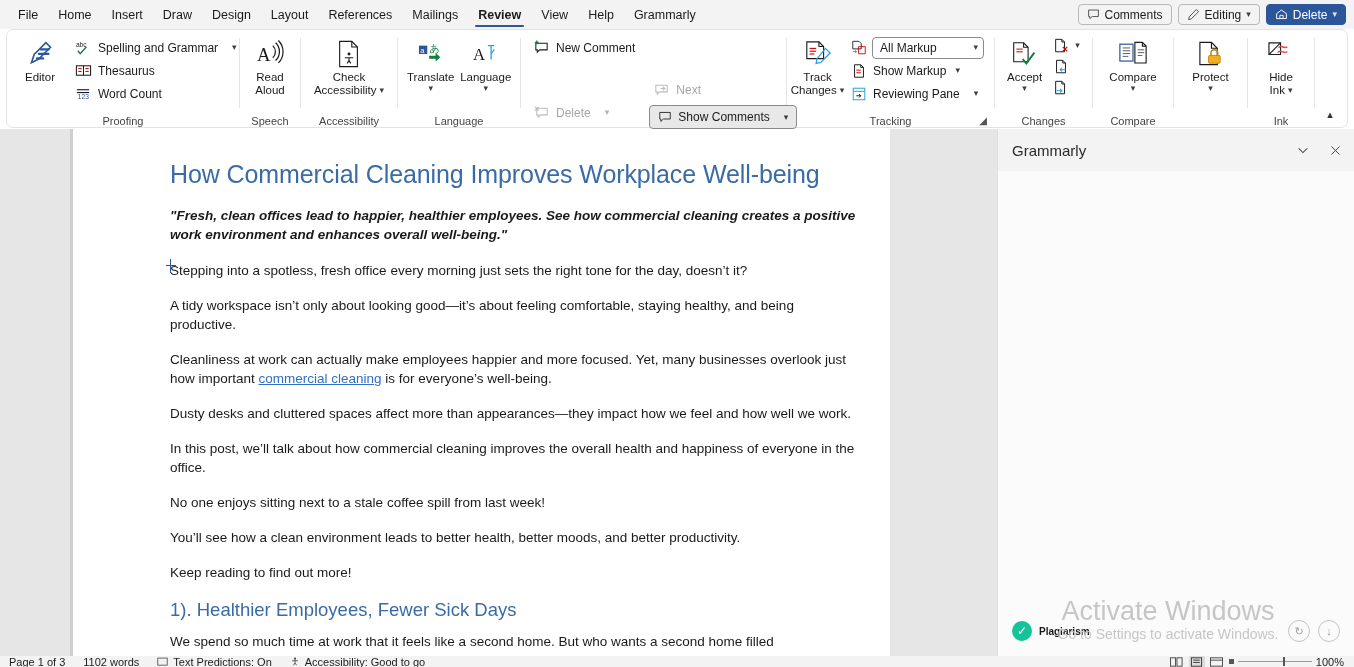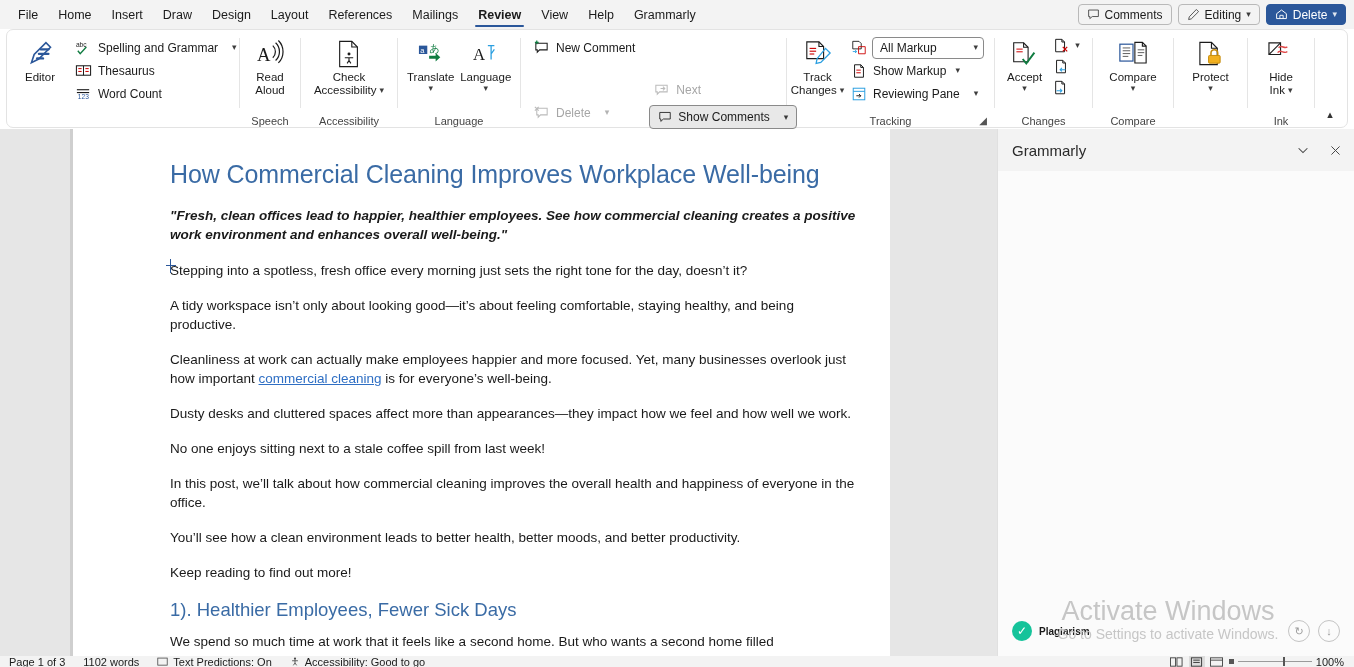--- a/index.html
+++ b/index.html
@@ -306,20 +306,21 @@
                 <svg width="17" height="17" viewBox="0 0 18 18">
                   <line x1="2" y1="5" x2="15" y2="5" stroke="#1b1b1b" stroke-width="1.2"></line>
                   <line x1="2" y1="8" x2="15" y2="8" stroke="#1b1b1b" stroke-width="1.2"></line>
                   <text x="3" y="15" font-size="7" fill="#2b579a" font-family="Liberation Sans, sans-serif">123</text>
                 </svg>
               </span>
               <span>Word Count</span>
             </div>
           </div>
         </div>
+        <div class="group-label">Proofing</div>
       </div>
       <div class="group-sep"></div>
 
       <div class="group" style="width:60px;">
         <div class="group-body" style="justify-content:center;">
           <div class="bigbtn">
             <span class="ico">
               <svg width="30" height="28" viewBox="0 0 32 30">
                 <text x="2" y="22" font-size="20" fill="#1b1b1b" font-family="Liberation Serif, serif">A</text>
                 <path d="M19 6a9 9 0 0 1 0 13" fill="none" stroke="#1b1b1b" stroke-width="1.3"></path>
@@ -634,22 +635,22 @@
     <div class="page">
       <div class="doc">
         <h1>How Commercial Cleaning Improves Workplace Well-being</h1>
         <p class="lede">"Fresh, clean offices lead to happier, healthier employees. See how commercial cleaning creates a positive work environment and enhances overall well-being."</p>
         <p>Stepping into a spotless, fresh office every morning just sets the right tone for the day, doesn’t it?</p>
         <p>A tidy workspace isn’t only about looking good—it’s about feeling comfortable, staying healthy, and being productive.</p>
         <p>
           <span>Cleanliness at work can actually make employees happier and more focused. Yet, many businesses overlook just how important </span><a href="#">commercial cleaning</a><span> is for everyone’s well-being.</span>
         </p>
         <p>Dusty desks and cluttered spaces affect more than appearances—they impact how we feel and how well we work.</p>
+        <p>In this post, we’ll talk about how commercial cleaning improves the overall health and happiness of everyone in the office.</p>
         <p>No one enjoys sitting next to a stale coffee spill from last week!</p>
-        <p>In this post, we’ll talk about how commercial cleaning improves the overall health and happiness of everyone in the office.</p>
         <p>You’ll see how a clean environment leads to better health, better moods, and better productivity.</p>
         <p>Keep reading to find out more!</p>
         <h2>1). Healthier Employees, Fewer Sick Days</h2>
         <p class="clipped">We spend so much time at work that it feels like a second home. But who wants a second home filled</p>
       </div>
     </div>
     <div class="margin-mark"></div>
     <div class="margin-mark2"></div>
   </div>
 

